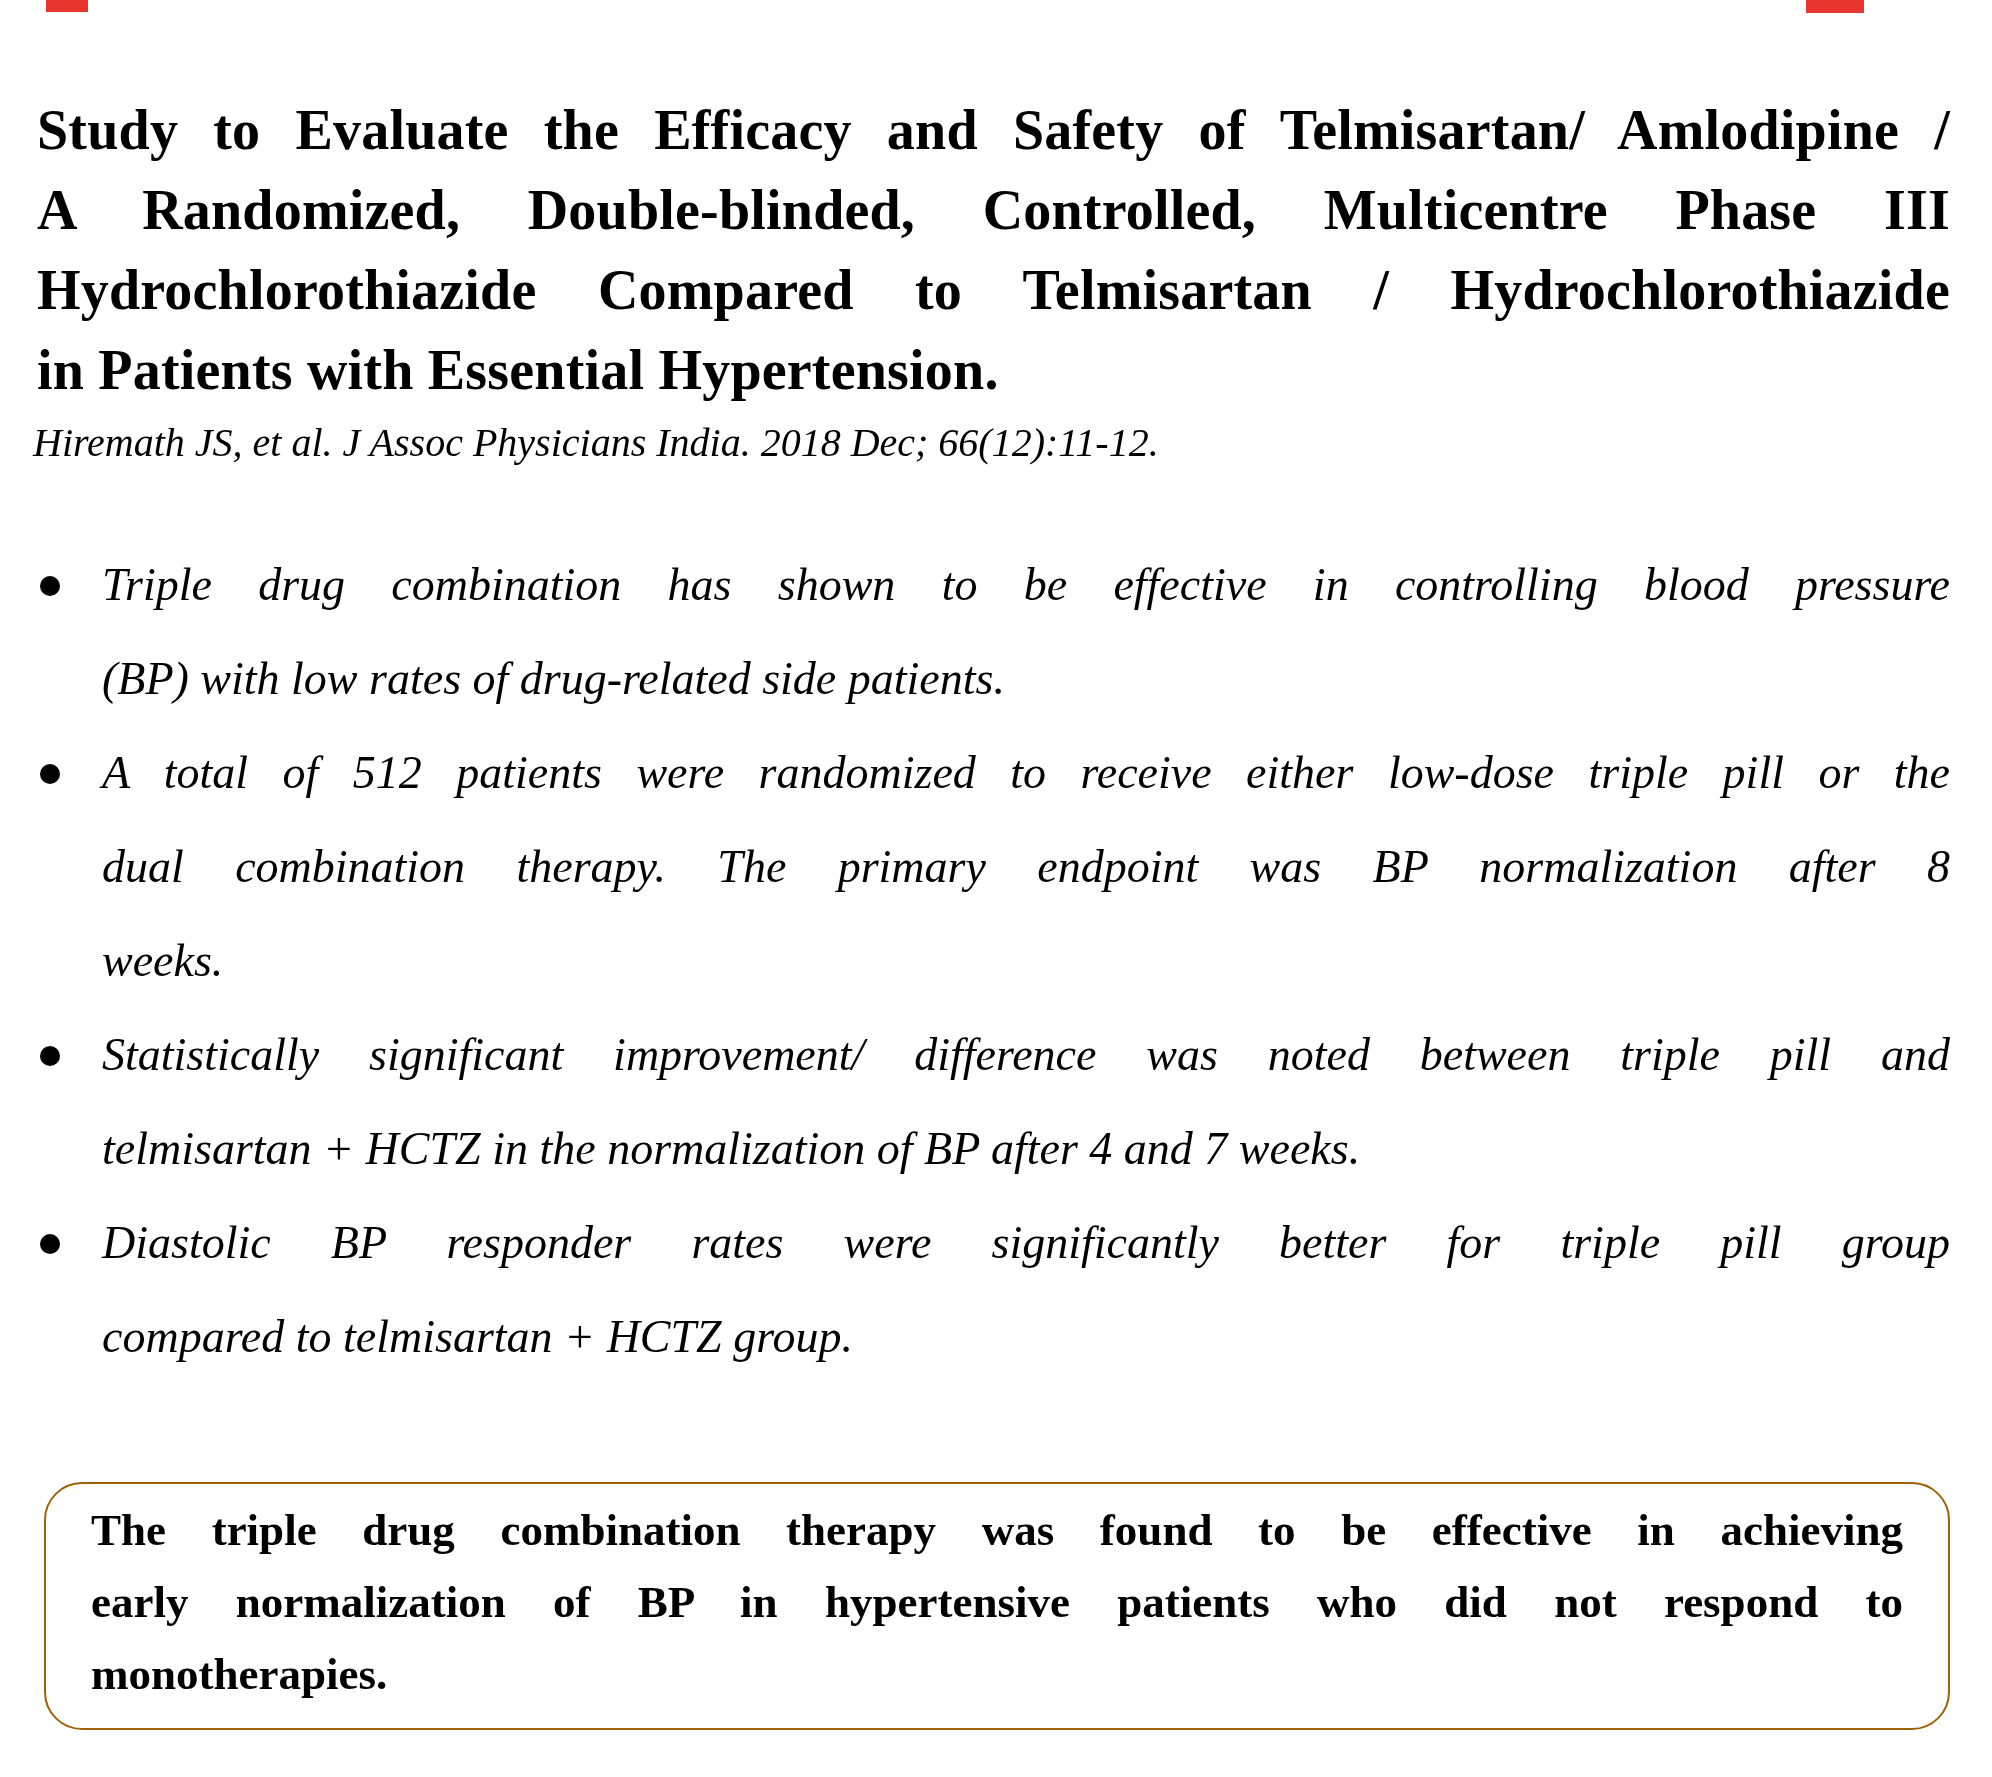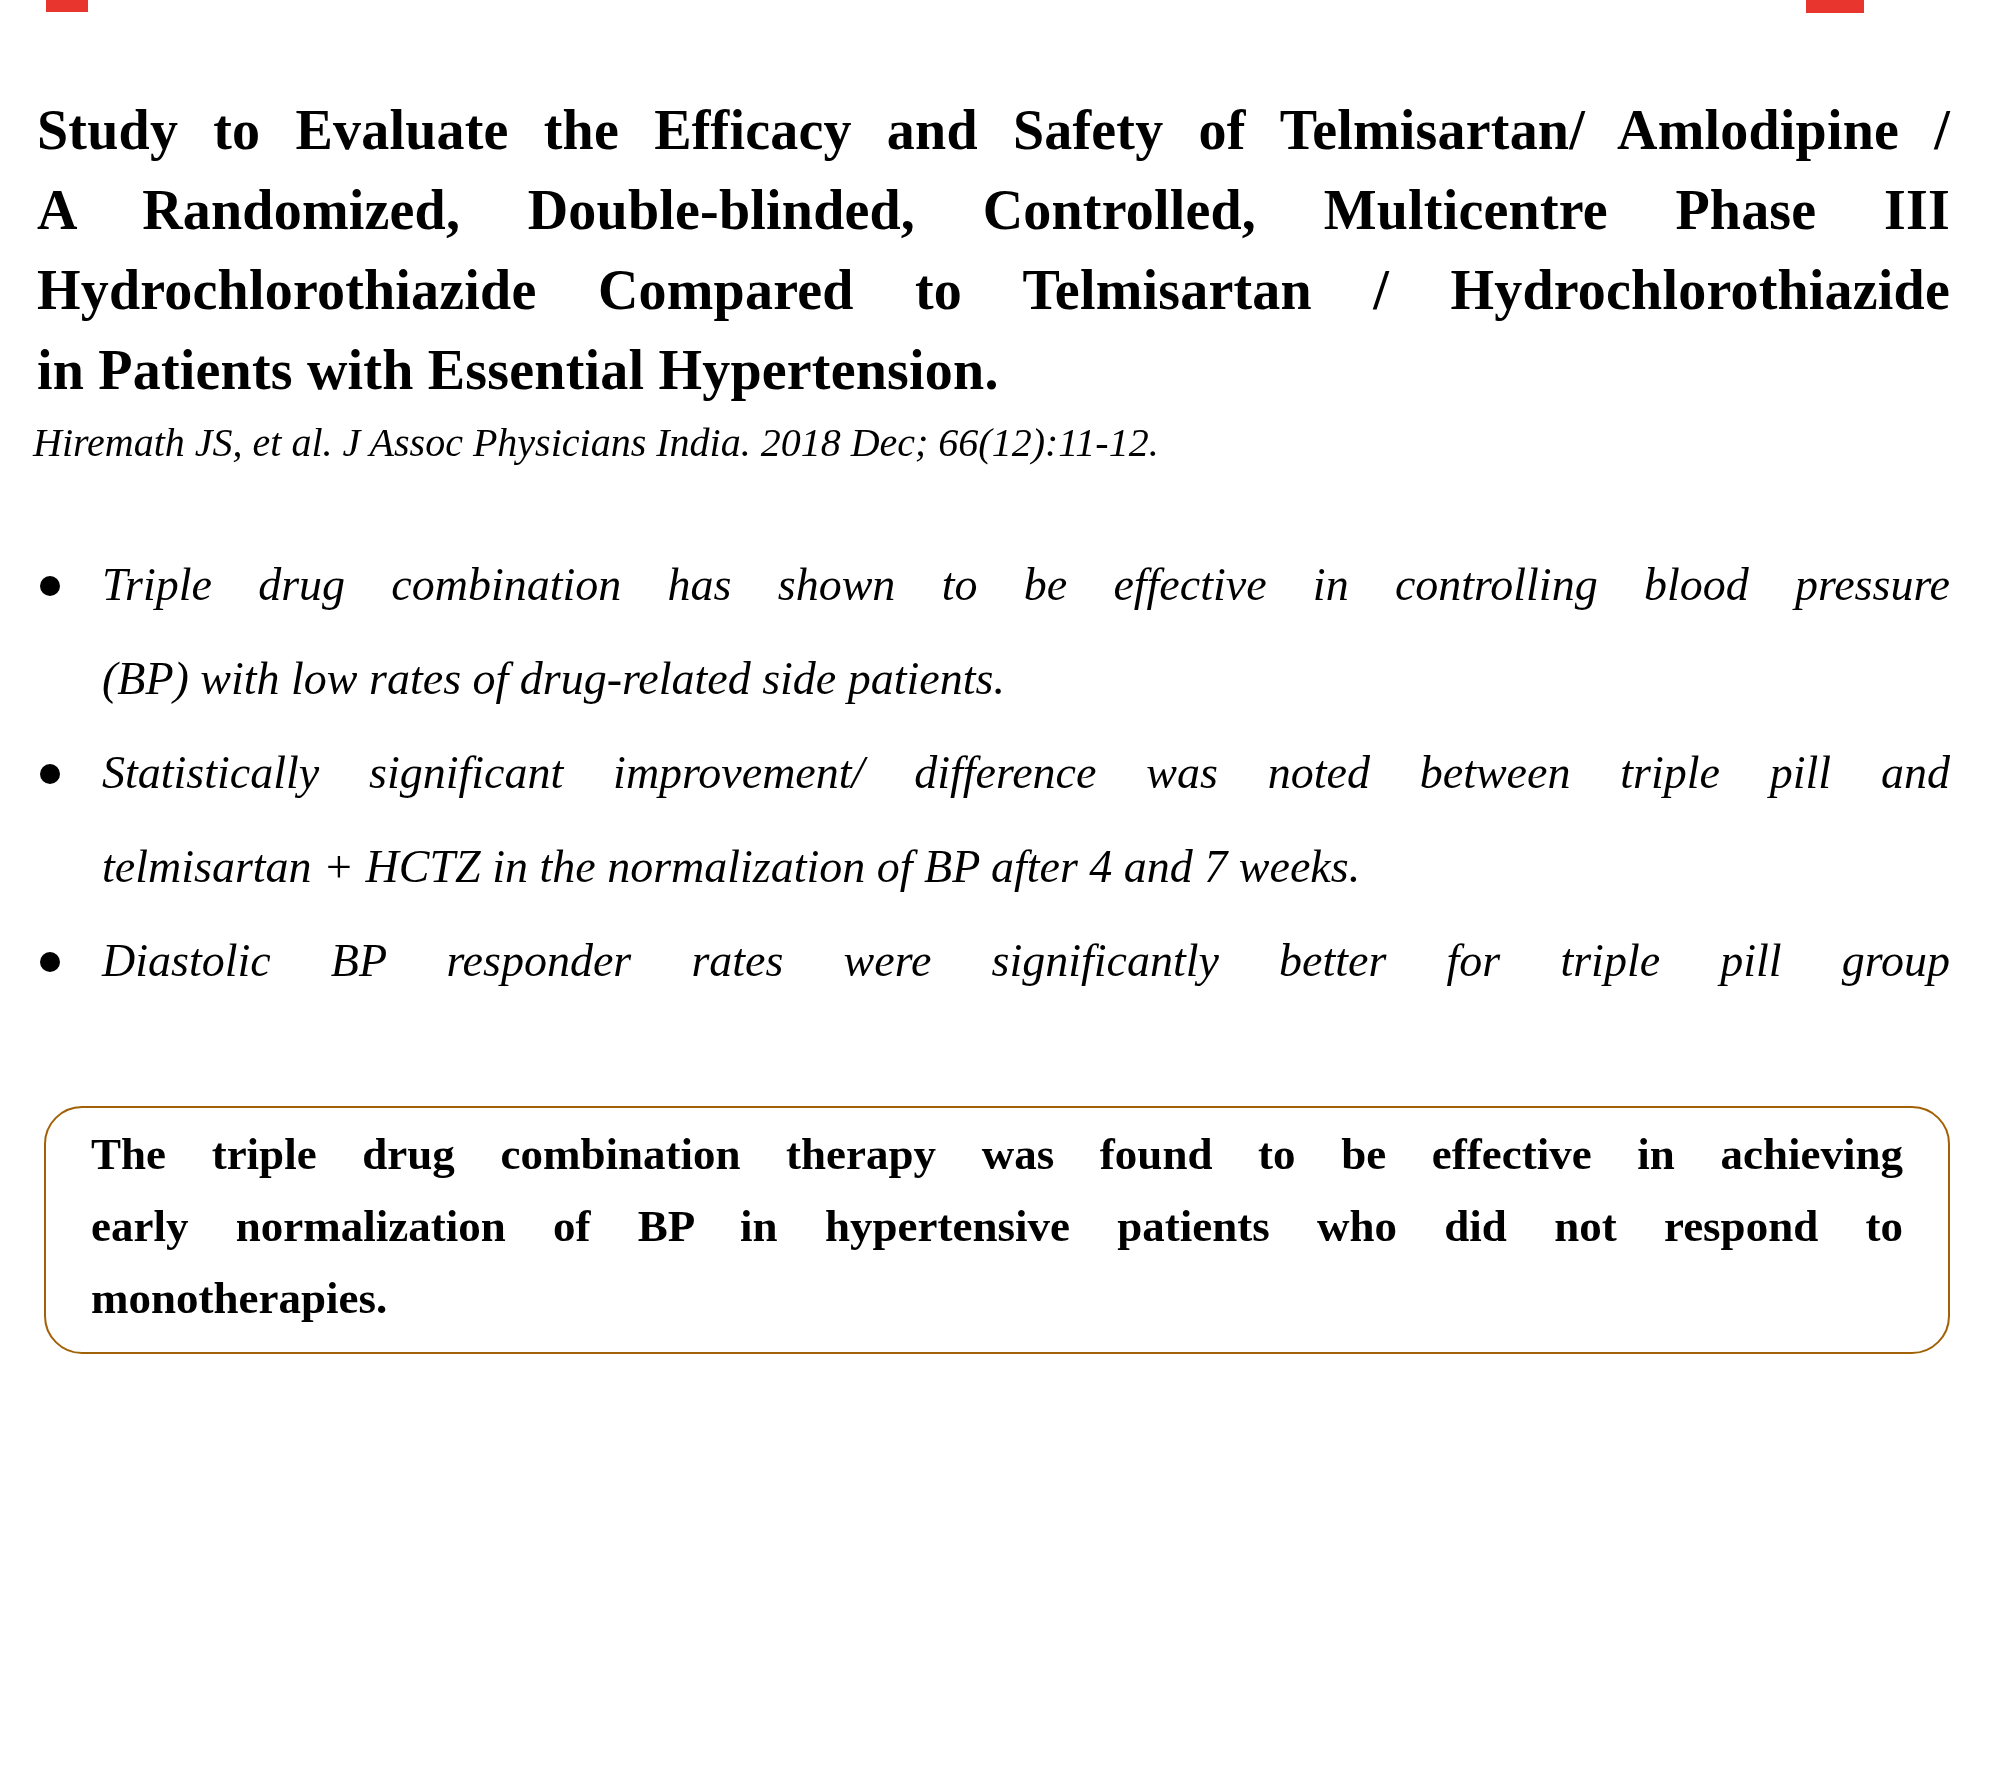--- a/index.html
+++ b/index.html
@@ -98,26 +98,33 @@
 <div class="citation">Hiremath JS, et al. J Assoc Physicians India. 2018 Dec; 66(12):11-12.</div>
 
 <ul class="bullets">
   <li>
     <span class="bullet-dot"></span>
     <div class="jline">Triple drug combination has shown to be effective in controlling blood pressure</div>
     <div class="jline-end">(BP) with low rates of drug-related side patients.</div>
   </li>
   <li>
     <span class="bullet-dot"></span>
+    <div class="jline">A total of 512 patients were randomized to receive either low-dose triple pill or the</div>
+    <div class="jline">dual combination therapy. The primary endpoint was BP normalization after 8</div>
+    <div class="jline-end">weeks.</div>
+  </li>
+  <li>
+    <span class="bullet-dot"></span>
     <div class="jline">Statistically significant improvement/ difference was noted between triple pill and</div>
     <div class="jline-end">telmisartan + HCTZ in the normalization of BP after 4 and 7 weeks.</div>
   </li>
   <li>
     <span class="bullet-dot"></span>
     <div class="jline">Diastolic BP responder rates were significantly better for triple pill group</div>
+    <div class="jline-end">compared to telmisartan + HCTZ group.</div>
   </li>
 </ul>
 
 <div class="conclusion-box">
   <div class="jline">The triple drug combination therapy was found to be effective in achieving</div>
   <div class="jline">early normalization of BP in hypertensive patients who did not respond to</div>
   <div class="jline-end">monotherapies.</div>
 </div>
 
 </body></html>

